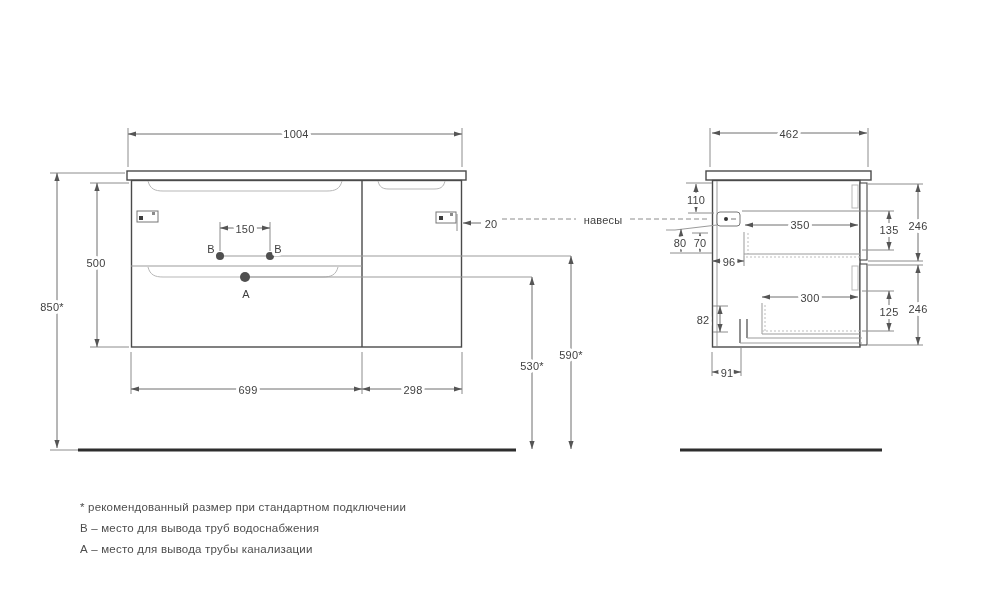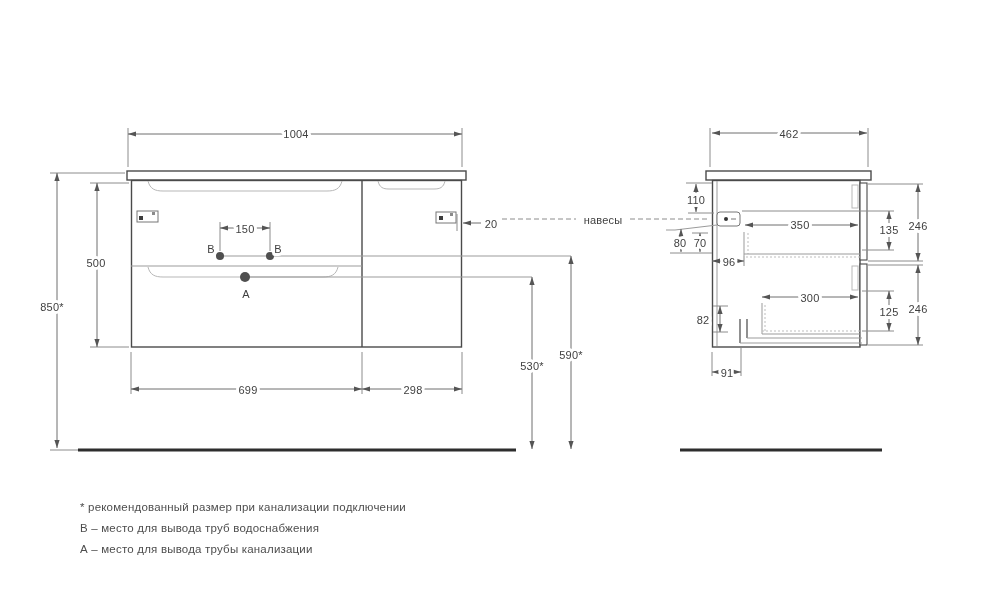--- a/index.html
+++ b/index.html
@@ -231,17 +231,17 @@
   <text class="dim-t" x="889" y="230" dominant-baseline="central">135</text>
   <text class="dim-t" x="918" y="226" dominant-baseline="central">246</text>
   <text class="dim-t" x="810" y="298" dominant-baseline="central">300</text>
   <text class="dim-t" x="703" y="320" dominant-baseline="central">82</text>
   <text class="dim-t" x="889" y="312" dominant-baseline="central">125</text>
   <text class="dim-t" x="918" y="309" dominant-baseline="central">246</text>
   <text class="dim-t" x="727" y="373" dominant-baseline="central">91</text>
 </svg>
 
   <div class="footnotes">
-    <div>* рекомендованный размер при канализации подключении</div>
+    <div>* рекомендованный размер при стандартном подключении</div>
     <div>В – место для вывода труб водоснабжения</div>
     <div>А – место для вывода трубы канализации</div>
   </div>
 </div>
 
 </body></html>

